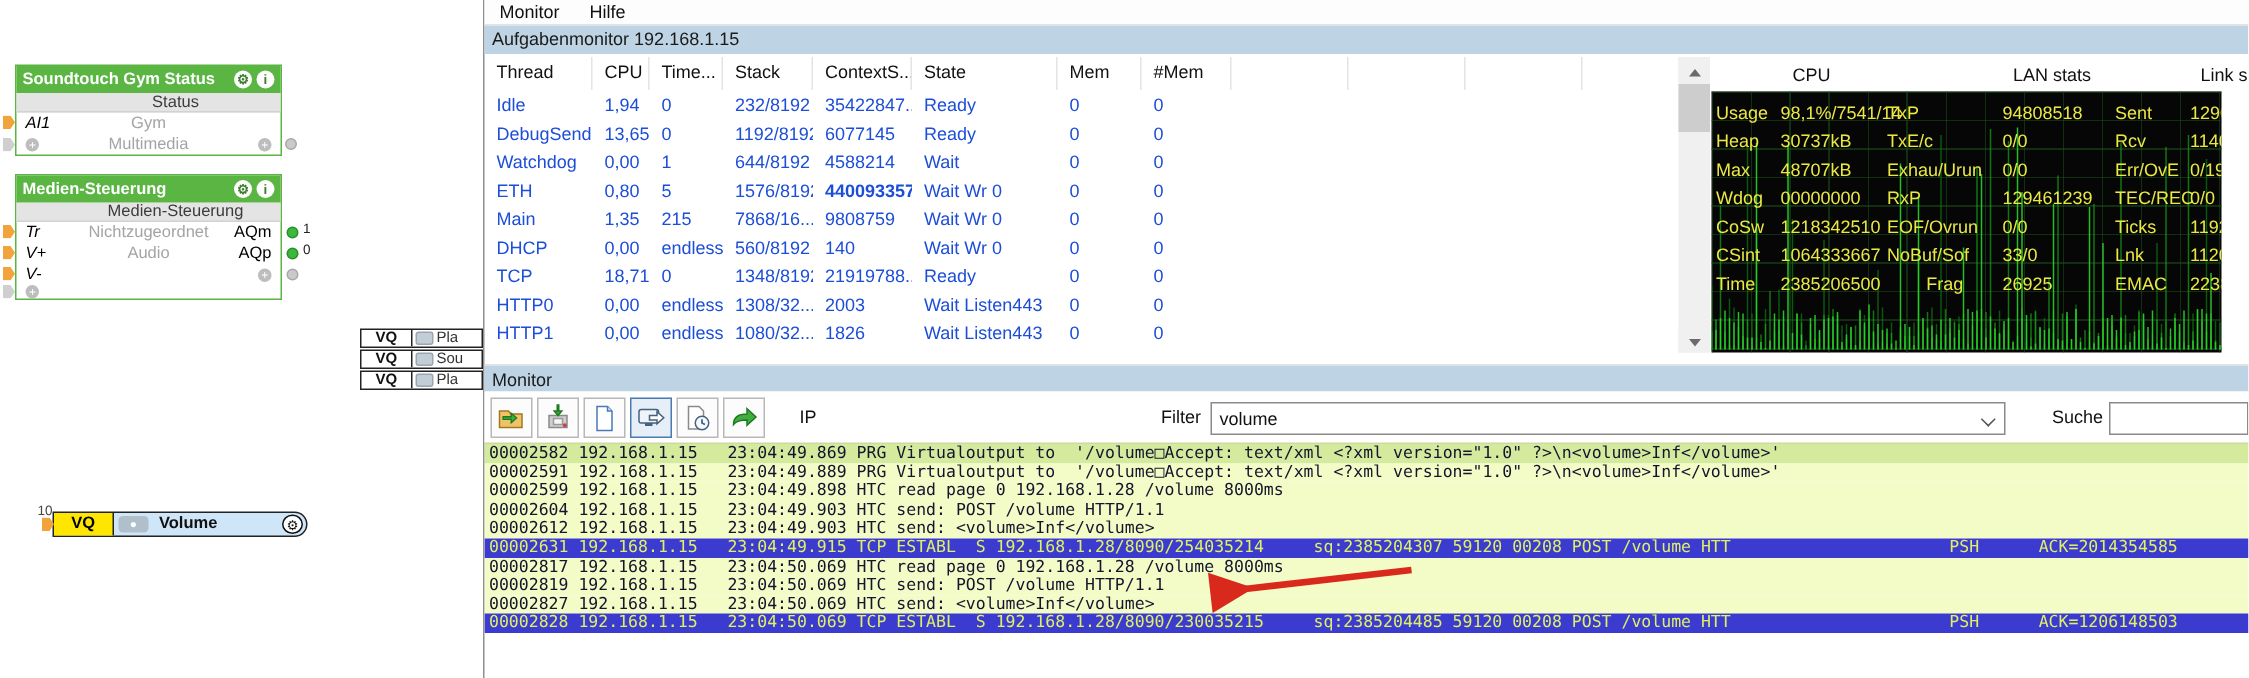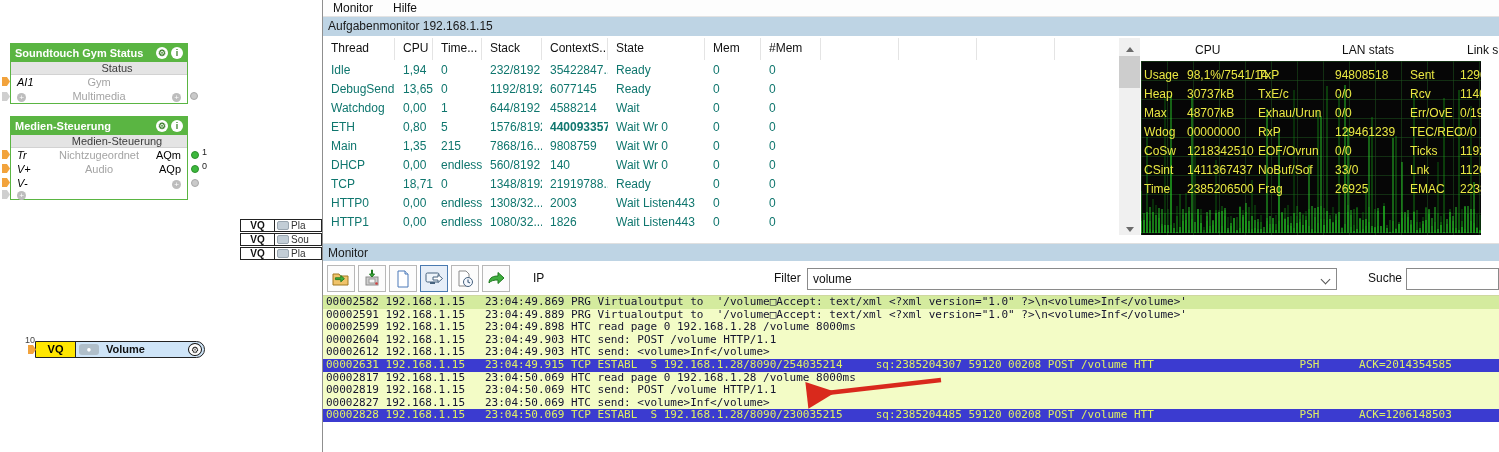--- a/index.html
+++ b/index.html
@@ -51,21 +51,21 @@
   
   #window { position:absolute; left:322px; top:0; width:1177px; height:452px; background:#fff;
     border-left:1px solid #8f8f8f; }
   #menubar { height:17px; display:flex; align-items:center; font-size:12px; color:#111;
     border-bottom:1px solid #e3e3e3; background:#fdfdfd; }
   .menu-item { padding:0 10px; height:17px; line-height:17px; }
   #titlebar { height:19px; background:#bed4e4; font-size:12px; color:#1a1a1a; line-height:19px; padding-left:5px; }
 
   #table-header { position:absolute; left:0; top:38px; height:23px; display:flex; font-size:12px; color:#111; }
   .th-cell { border-right:1px solid #e4e4e4; padding:3px 0 0 8px; height:22px; white-space:nowrap; overflow:hidden; }
-  #thread-body { position:absolute; left:0; top:61px; width:796px; height:174px; overflow:hidden; font-size:12px; color:#0f766e; }
+  #thread-body { position:absolute; left:0; top:61px; width:796px; height:174px; overflow:hidden; font-size:12px; color:#1d4ed8; }
   .tt-row { display:flex; height:19px; line-height:19px; }
   .tt-cell { padding-left:8px; white-space:nowrap; overflow:hidden; }
 
   
   #vscroll { position:absolute; left:796px; top:38px; width:21px; height:197px; background:#f0f0f0; }
   .sb-btn { position:absolute; left:0; width:21px; height:17px; background:#f0f0f0; text-align:center; }
   .sb-arrow-up, .sb-arrow-down { display:inline-block; width:0; height:0; margin-top:6px;
     border-left:4px solid transparent; border-right:4px solid transparent; }
   .sb-arrow-up { border-bottom:5px solid #6b6b6b; }
   .sb-arrow-down { border-top:5px solid #6b6b6b; }
@@ -348,21 +348,21 @@
           <div class="stat-row">
             <span class="stat-label" style="width: 43px;">Wdog</span>
             <span class="stat-value">00000000</span>
           </div>
           <div class="stat-row">
             <span class="stat-label" style="width: 43px;">CoSw</span>
             <span class="stat-value">1218342510</span>
           </div>
           <div class="stat-row">
             <span class="stat-label" style="width: 43px;">CSint</span>
-            <span class="stat-value">1411367437</span>
+            <span class="stat-value">1064333667</span>
           </div>
           <div class="stat-row">
             <span class="stat-label" style="width: 43px;">Time</span>
             <span class="stat-value">2385206500</span>
           </div>
         </div>
         <div class="stat-group" style="left: 117px;">
           <div class="stat-row">
             <span class="stat-label" style="width: 77px;">TxP</span>
             <span class="stat-value">94808518</span>
@@ -381,21 +381,21 @@
           </div>
           <div class="stat-row">
             <span class="stat-label" style="width: 77px;">EOF/Ovrun</span>
             <span class="stat-value">0/0</span>
           </div>
           <div class="stat-row">
             <span class="stat-label" style="width: 77px;">NoBuf/Sof</span>
             <span class="stat-value">33/0</span>
           </div>
           <div class="stat-row">
-            <span class="stat-label" style="width: 77px;">Frag</span>
+            <span class="stat-label" style="width: 77px; text-align: center;">Frag</span>
             <span class="stat-value">26925</span>
           </div>
         </div>
         <div class="stat-group" style="left: 269px;">
           <div class="stat-row">
             <span class="stat-label" style="width: 50px;">Sent</span>
             <span class="stat-value">129090</span>
           </div>
           <div class="stat-row">
             <span class="stat-label" style="width: 50px;">Rcv</span>

